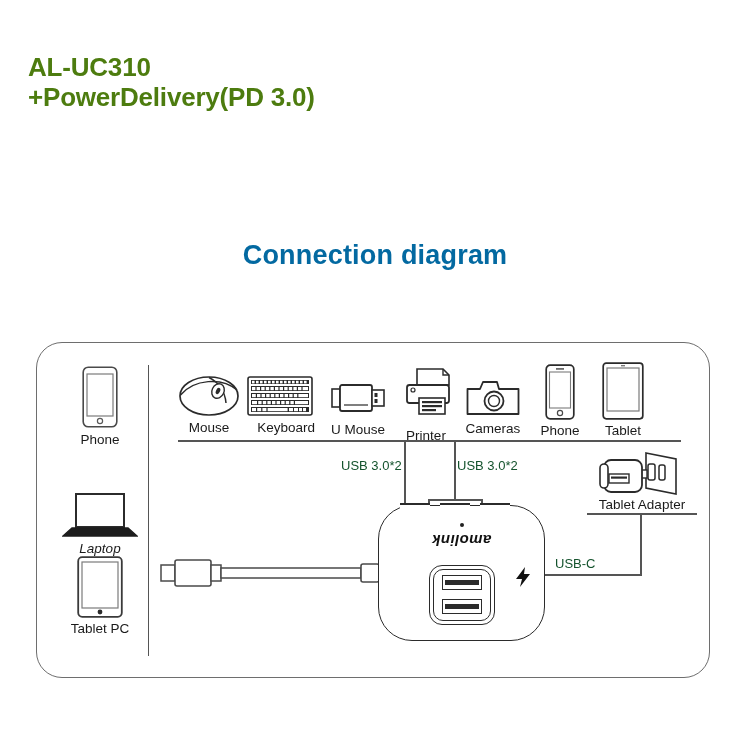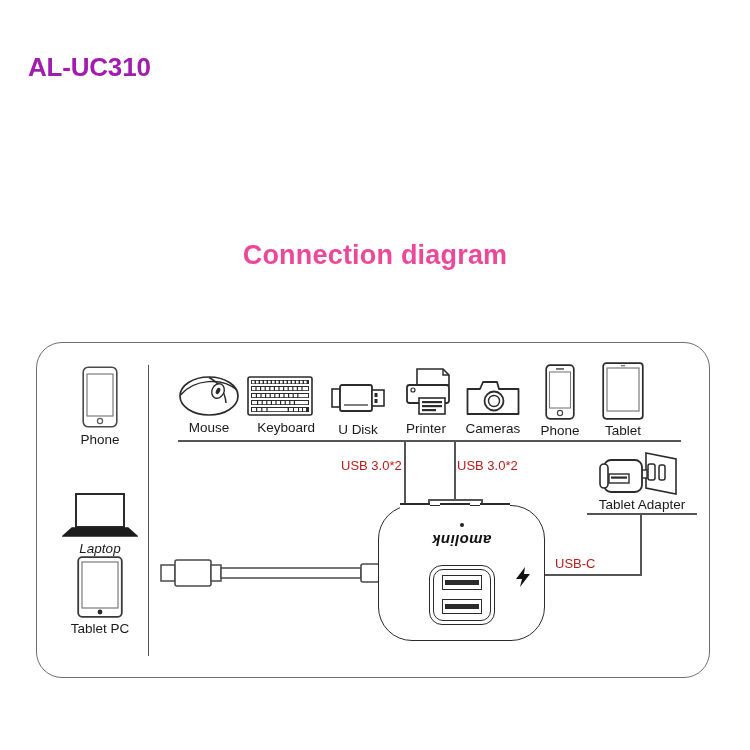--- a/index.html
+++ b/index.html
@@ -1,43 +1,43 @@
 <!DOCTYPE html>
 <html><head>
 <meta charset="utf-8">
 <style>
   html,body{margin:0;padding:0;background:#ffffff;}
   body{width:750px;height:750px;position:relative;overflow:hidden;
        font-family:"Liberation Sans","DejaVu Sans",sans-serif;color:#1a1a1a;}
 
   
   #header{position:absolute;left:28px;top:52px;width:560px;}
-  #header .line{font-size:26px;font-weight:700;line-height:30px;letter-spacing:-0.2px;color:#a21caf;}
+  #header .line{font-size:26px;font-weight:700;line-height:30px;letter-spacing:-0.2px;color:#4d7c0f;}
 
   #diagram-title{position:absolute;left:0;top:240px;width:750px;text-align:center;
-                 font-size:27px;font-weight:700;color:#ec4899;letter-spacing:0.2px;}
+                 font-size:27px;font-weight:700;color:#0369a1;letter-spacing:0.2px;}
 
   
   #panel{position:absolute;left:36px;top:342px;width:674px;height:336px;
          border:1.6px solid #6e6e6e;border-radius:26px;box-sizing:border-box;}
 
   #divider{position:absolute;left:148px;top:365px;width:0;height:291px;
            border-left:1.6px solid #555;}
 
   
   .dev{position:absolute;text-align:center;}
   .dev .cap{font-size:13.5px;color:#1a1a1a;line-height:16px;white-space:nowrap;font-weight:400;}
   .dev .art{display:flex;align-items:flex-end;justify-content:center;}
 
   
   .ln{position:absolute;background:#555;}
   .hline{height:1.6px;}
   .vline{width:1.6px;}
 
-  .lbl{position:absolute;font-size:13px;color:#b91c1c;white-space:nowrap;}
+  .lbl{position:absolute;font-size:13px;color:#14532d;white-space:nowrap;}
 
   
   #hub{position:absolute;left:378px;top:505px;width:167px;height:136px;}
   #hub .shell{position:absolute;inset:0;border:1.8px solid #2b2b2b;border-radius:34px;
               background:#fff;box-sizing:border-box;}
   #hub .notch{position:absolute;top:-2px;height:5px;background:#fff;border-top:2.4px solid #2b2b2b;}
   #hub .dot{position:absolute;left:50%;top:18px;margin-left:-2px;width:4px;height:4px;
             border-radius:50%;background:#222;}
   #hub .brand{position:absolute;left:0;right:0;top:27px;text-align:center;
               font-size:15px;font-weight:700;font-style:italic;color:#111;
@@ -57,20 +57,21 @@
   #cable{position:absolute;left:160px;top:556px;width:230px;height:34px;}
 
   
   svg{display:block;}
 </style>
 </head>
 <body>
 
 <div id="header">
   <div class="line">AL-UC310</div>
+  <div class="line">+PowerDelivery(PD 3.0)</div>
 </div>
 
 <div id="diagram-title">Connection diagram</div>
 
 <div id="panel"></div>
 <div id="divider"></div>
 
 <div class="dev" style="left:60px;top:366px;width:80px;">
   <div class="art" style="height:62px;">
     <svg width="36" height="62" viewBox="0 0 36 62">
@@ -193,39 +194,39 @@
   <div class="art" style="height:46px;">
     <svg width="56" height="38" viewBox="0 0 56 38">
       <rect x="2" y="9" width="8" height="18" fill="#fff" stroke="#2b2b2b" stroke-width="1.6"></rect>
       <rect x="10" y="5" width="32" height="26" rx="2" fill="#fff" stroke="#2b2b2b" stroke-width="1.8"></rect>
       <line x1="14" y1="25" x2="38" y2="25" stroke="#2b2b2b" stroke-width="1.2"></line>
       <rect x="42" y="10" width="12" height="16" fill="#fff" stroke="#2b2b2b" stroke-width="1.6"></rect>
       <rect x="44.5" y="13" width="3" height="4" fill="#2b2b2b"></rect>
       <rect x="44.5" y="19" width="3" height="4" fill="#2b2b2b"></rect>
     </svg>
   </div>
-  <div class="cap" style="margin-top:4px;">U Disk</div>
+  <div class="cap" style="margin-top:4px;">U Mouse</div>
 </div>
 
 <div class="dev" style="left:392px;top:368px;width:68px;">
   <div class="art" style="height:50px;">
     <svg width="54" height="50" viewBox="0 0 54 50">
       <path d="M18 1 L44 1 L50 7 L50 17 L18 17 Z" fill="#fff" stroke="#2b2b2b" stroke-width="1.6"></path>
       <path d="M44 1 L44 7 L50 7" fill="none" stroke="#2b2b2b" stroke-width="1.4"></path>
       <rect x="8" y="17" width="42" height="18" rx="2.5" fill="#fff" stroke="#2b2b2b" stroke-width="1.8"></rect>
       <circle cx="14" cy="22" r="2" fill="#fff" stroke="#2b2b2b" stroke-width="1.2"></circle>
       <rect x="20" y="30" width="26" height="16" fill="#fff" stroke="#2b2b2b" stroke-width="1.6"></rect>
       <g fill="#2b2b2b">
         <rect x="23" y="33" width="20" height="2.2"></rect>
         <rect x="23" y="37" width="20" height="2.2"></rect>
         <rect x="23" y="41" width="14" height="2.2"></rect>
       </g>
     </svg>
   </div>
-  <div class="cap" style="margin-top:3px;">Printer</div>
+  <div class="cap" style="margin-top:10px;">Printer</div>
 </div>
 
 <div class="dev" style="left:460px;top:372px;width:66px;">
   <div class="art" style="height:46px;">
     <svg width="54" height="40" viewBox="0 0 54 40">
       <path d="M1.5 11 L14 11 L17 4 L31 4 L33 11 L52.5 11 L52.5 36 L1.5 36 Z" fill="#fff" stroke="#2b2b2b" stroke-width="1.8" stroke-linejoin="round"></path>
       <circle cx="28" cy="23" r="9.5" fill="#fff" stroke="#2b2b2b" stroke-width="1.8"></circle>
       <circle cx="28" cy="23" r="5.5" fill="#fff" stroke="#2b2b2b" stroke-width="1.4"></circle>
     </svg>
   </div>

